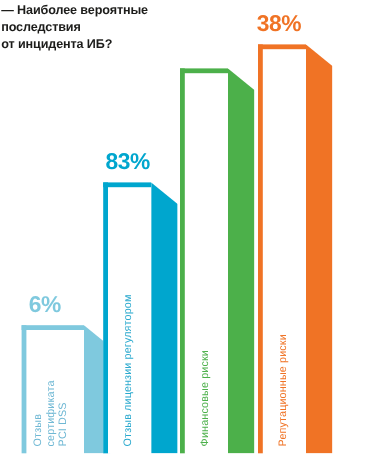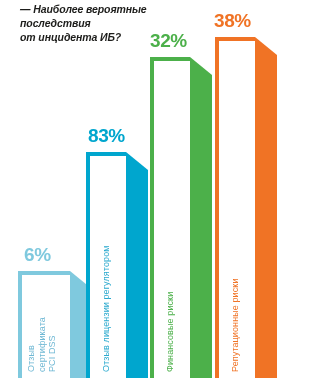--- a/index.html
+++ b/index.html
@@ -18,30 +18,29 @@
   #chart-root {
     position: absolute;
     left: 0; top: 0;
     width: 281px;
     height: 378px;
   }
 
   
   #chart-title {
     position: absolute;
-    left: 20px;
+    left: 1px;
     top: 2px;
     width: 175px;
     font-size: 10.5px;
     font-weight: bold;
     line-height: 14.2px;
     color: #1d1d1b;
     letter-spacing: -0.1px;
     white-space: pre-line;
-    font-style: italic;
   }
 
   
   .bar {
     position: absolute;
     bottom: 0;
   }
 
   
   .bar-front {
@@ -141,21 +140,20 @@
     <div class="bar-front">
       <div class="bar-edge-left" style="background:#4CB04A;"></div>
       <div class="bar-edge-top" style="background:#4CB04A;"></div>
     </div>
     <div class="bar-side" style="left:40px; width:22px;">
       <svg width="22" height="321" viewBox="0 0 22 321" preserveAspectRatio="none">
         <polygon points="0,0 22,18 22,321 0,321" fill="#4CB04A"></polygon>
       </svg>
     </div>
   </div>
-  <div class="bar-value" style="left:150px; bottom:326px; color:#4CB04A;">32%</div>
   <div class="bar-label" style="left:165px; color:#4CB04A; height:150px;">Финансовые риски</div>
 
   <div class="bar" style="left:215px; width:40px; height:341px;">
     <div class="bar-front">
       <div class="bar-edge-left" style="background:#F07325;"></div>
       <div class="bar-edge-top" style="background:#F07325;"></div>
     </div>
     <div class="bar-side" style="left:40px; width:22px;">
       <svg width="22" height="341" viewBox="0 0 22 341" preserveAspectRatio="none">
         <polygon points="0,0 22,18 22,341 0,341" fill="#F07325"></polygon>

